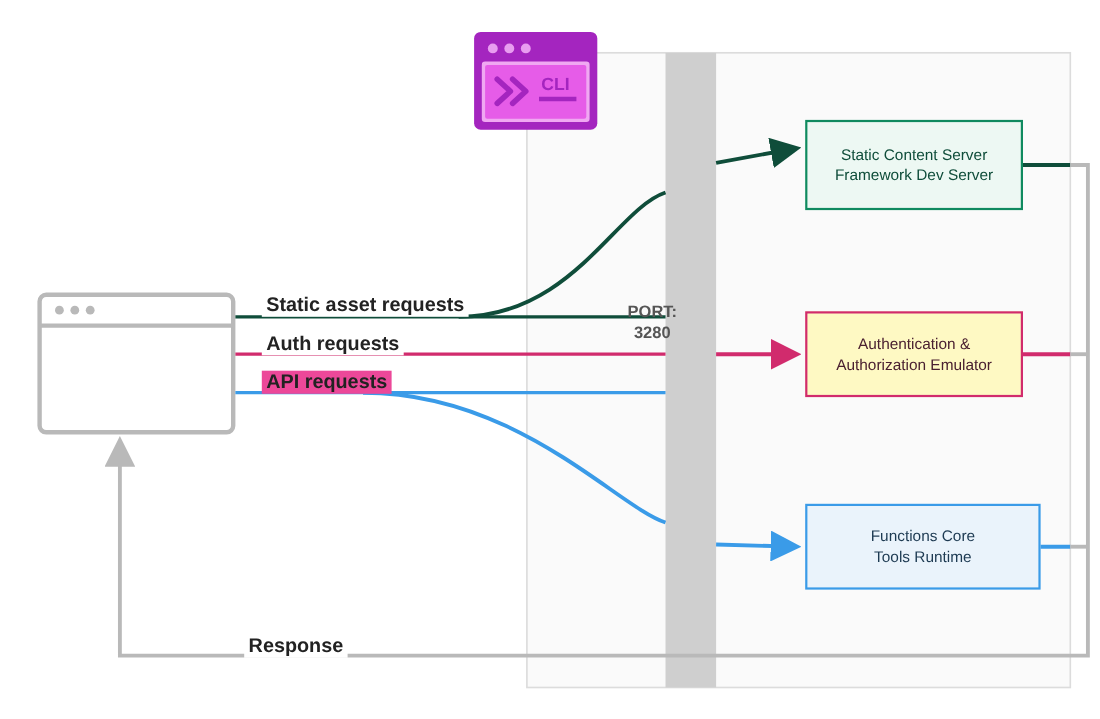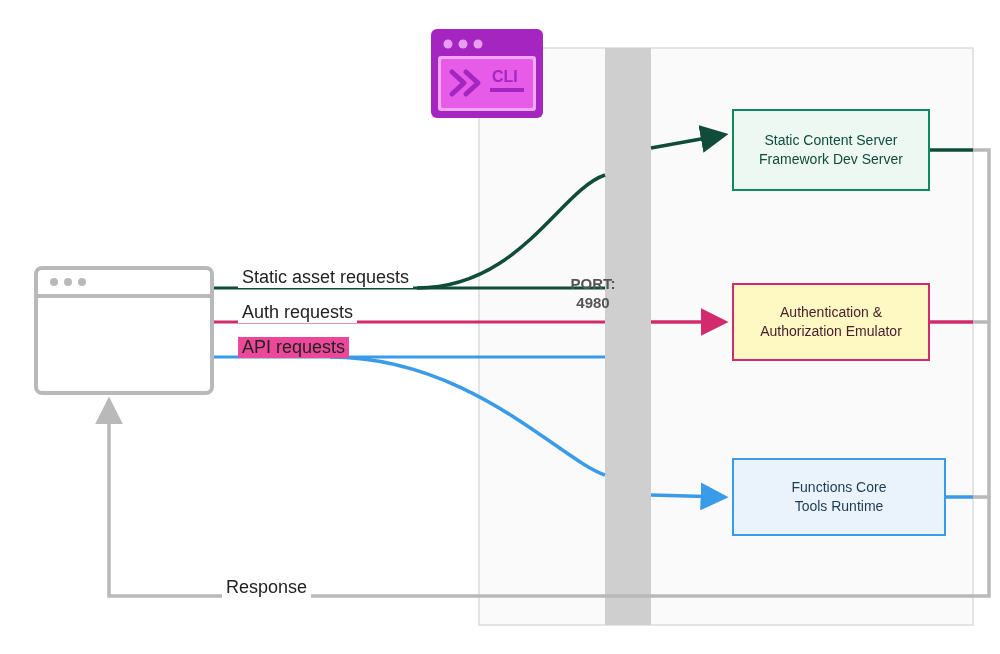--- a/index.html
+++ b/index.html
@@ -10,20 +10,21 @@
     background: #ffffff;
     font-family: "Segoe UI", Arial, sans-serif;
     color: #222;
     overflow: hidden;
   }
   .label {
     position: absolute;
     font-size: 18px;
     color: #222;
     white-space: nowrap;
+    font-weight: bold;
   }
   .port-label {
     position: absolute;
     font-weight: 600;
     font-size: 15px;
     color: #555;
     text-align: center;
     line-height: 1.25;
   }
   .service-box {
@@ -114,21 +115,21 @@
   <line x1="973" y1="497" x2="989" y2="497" stroke="#b9b9b9" stroke-width="3.5"></line>
 </svg>
 
 <div class="label" style="left:238px; top:267px; background:#fff; padding:0 4px;">Static asset requests</div>
 <div class="label" style="left:238px; top:302px; background:#fff; padding:0 4px;">Auth requests</div>
 <div class="label" style="left:238px; top:337px; background:#ec4899; padding:0 4px;">API requests</div>
 <div class="label" style="left:222px; top:577px; background:#fff; padding:0 4px;">Response</div>
 
 <div class="port-label" style="left:549px; top:275px; width:56px;margin-left:16px;">
   <span>PORT:</span><br>
-  <span>4980</span>
+  <span>3280</span>
 </div>
 
 <div class="service-box" style="left:732px; top:109px; width:198px; height:82px; border-color:#0f8a5f; background:#edf8f3; color:#0f4d3a;">
   <div>
     <span>Static Content Server</span>
     <span>Framework  Dev  Server</span>
   </div>
 </div>
 
 <div class="service-box" style="left:732px; top:283px; width:198px; height:78px; border-color:#d12b6d; background:#fef9c3; color:#4a2030;">

